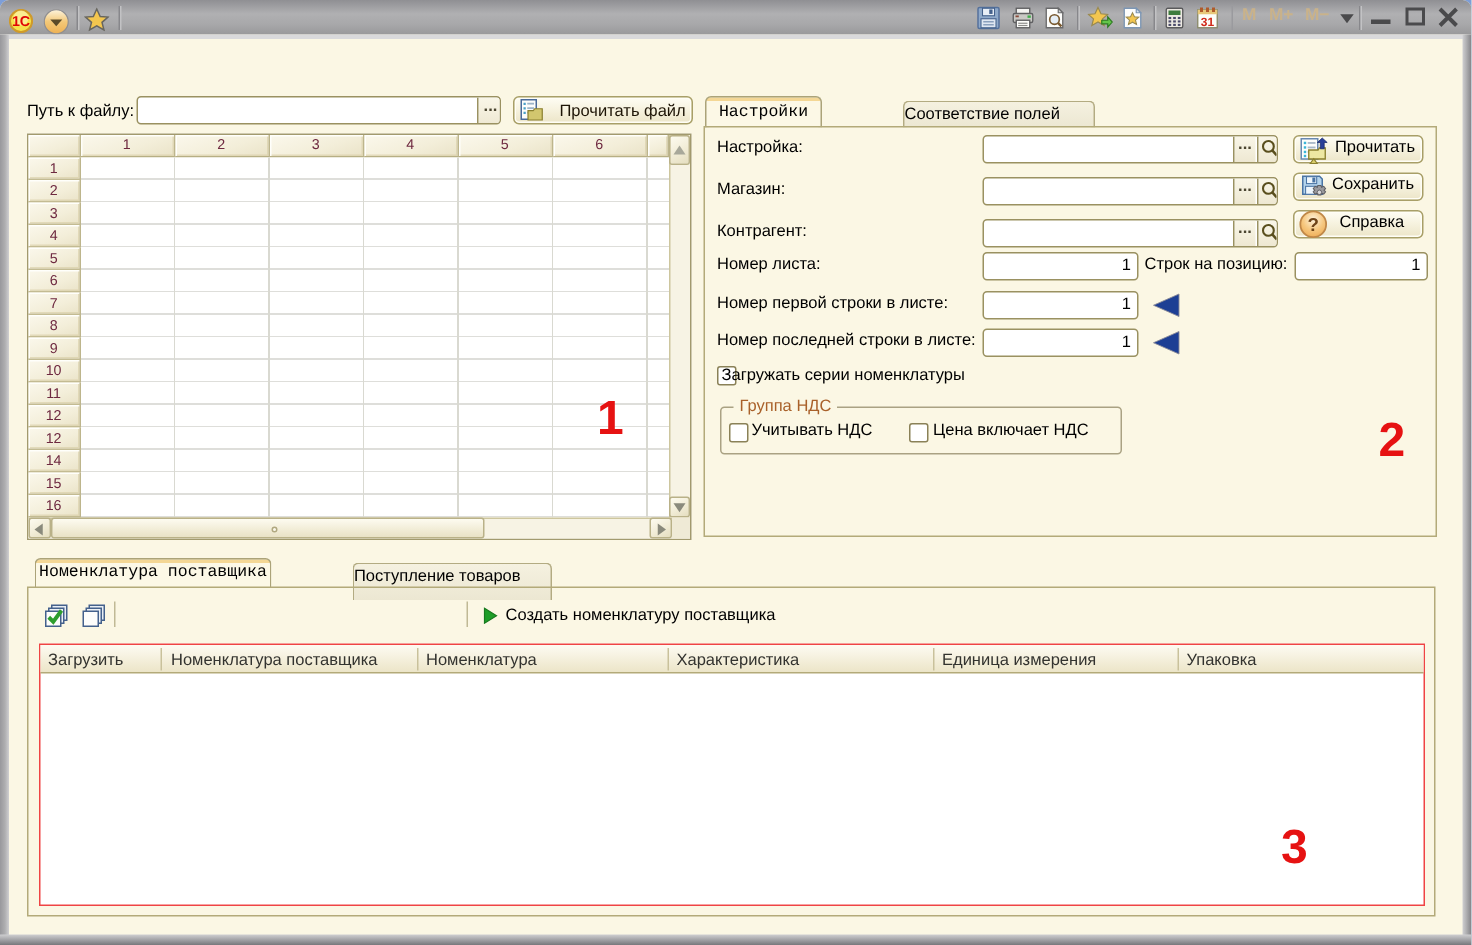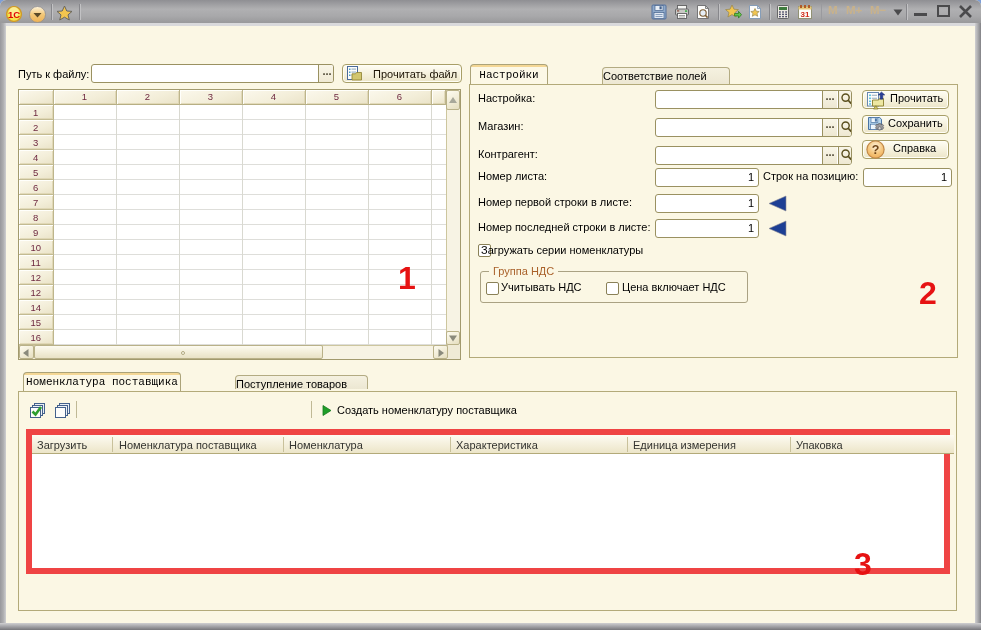--- a/index.html
+++ b/index.html
@@ -330,42 +330,42 @@
         <radialGradient id="hgr" cx="0.5" cy="0.32" r="0.8">
           <stop offset="0" stop-color="#fdf2dc"></stop>
           <stop offset="0.5" stop-color="#f6c880"></stop>
           <stop offset="1" stop-color="#eca448"></stop>
         </radialGradient>
       </defs>
     </svg>
 
  
  <div class="tab-on" style="left:23px;top:372px;width:158px;height:20px;line-height:19px;">Номенклатура поставщика</div>
- <div class="tab-off" style="left:187px;top:375px;width:133px;height:14px;line-height:16px;">Поступление товаров</div>
+ <div class="tab-off" style="left:187px;top:375px;width:133px;height:25px;line-height:16px;">Поступление товаров</div>
  <div class="panel" id="bpanel" style="left:18px;top:391px;width:939px;height:220px;"></div>
  
  <svg class="abs" style="left:29px;top:402px;" width="17" height="17" viewBox="0 0 17 17">
    <rect x="5.5" y="1.5" width="10" height="10" fill="#e8eef4" stroke="#44618c" stroke-width="1"></rect>
    <rect x="3.5" y="3.5" width="10" height="10" fill="#eef2f6" stroke="#44618c" stroke-width="1"></rect>
    <rect x="1.5" y="5.5" width="10" height="10" fill="#fdfdfb" stroke="#44618c" stroke-width="1"></rect>
    <path d="M3.5 9.5 L6.5 12.5 L12 5" fill="none" stroke="#2e9e2e" stroke-width="2.6"></path>
  </svg>
  <svg class="abs" style="left:54px;top:402px;" width="17" height="17" viewBox="0 0 17 17">
    <rect x="5.5" y="1.5" width="10" height="10" fill="#e8eef4" stroke="#44618c" stroke-width="1"></rect>
    <rect x="3.5" y="3.5" width="10" height="10" fill="#eef2f6" stroke="#44618c" stroke-width="1"></rect>
    <rect x="1.5" y="5.5" width="10" height="10" fill="#fdfdfb" stroke="#44618c" stroke-width="1"></rect>
  </svg>
  <div class="abs" style="left:76px;top:401px;width:1px;height:17px;background:#c0b995;"></div>
  <div class="abs" style="left:311px;top:401px;width:1px;height:17px;background:#c0b995;"></div>
  <svg class="abs" style="left:321px;top:404px;" width="12" height="13" viewBox="0 0 12 13">
       <path d="M2 1.5 L10 6.5 L2 11.5 Z" fill="#1e9e28" stroke="#177a1e" stroke-width="0.8"></path>
     </svg>
  <div class="abs lbl" style="left:337px;top:404px;">Создать номенклатуру поставщика</div>
  
- <div class="abs" style="left:26px;top:429px;width:924px;height:145px;border:6px solid #ef4444;background:#fff;">
+ <div class="abs" style="left:26px;top:429px;width:924px;height:175px;border:1px solid #ef4444;background:#fff;">
    <div class="abs" style="left:0;top:0;width:922px;height:19px;background:linear-gradient(#fdfbf2,#f4efdb 55%,#ece5c8);border-bottom:1px solid #b3aa79;"></div>
    <div class="abs thsep" style="left:79.5px;"></div>
    <div class="abs thsep" style="left:251px;"></div>
    <div class="abs thsep" style="left:418px;"></div>
    <div class="abs thsep" style="left:595px;"></div>
    <div class="abs thsep" style="left:758px;"></div>
    <div class="abs thlbl" style="left:5px;">Загрузить</div>
    <div class="abs thlbl" style="left:87px;">Номенклатура поставщика</div>
    <div class="abs thlbl" style="left:257px;">Номенклатура</div>
    <div class="abs thlbl" style="left:424px;">Характеристика</div>

